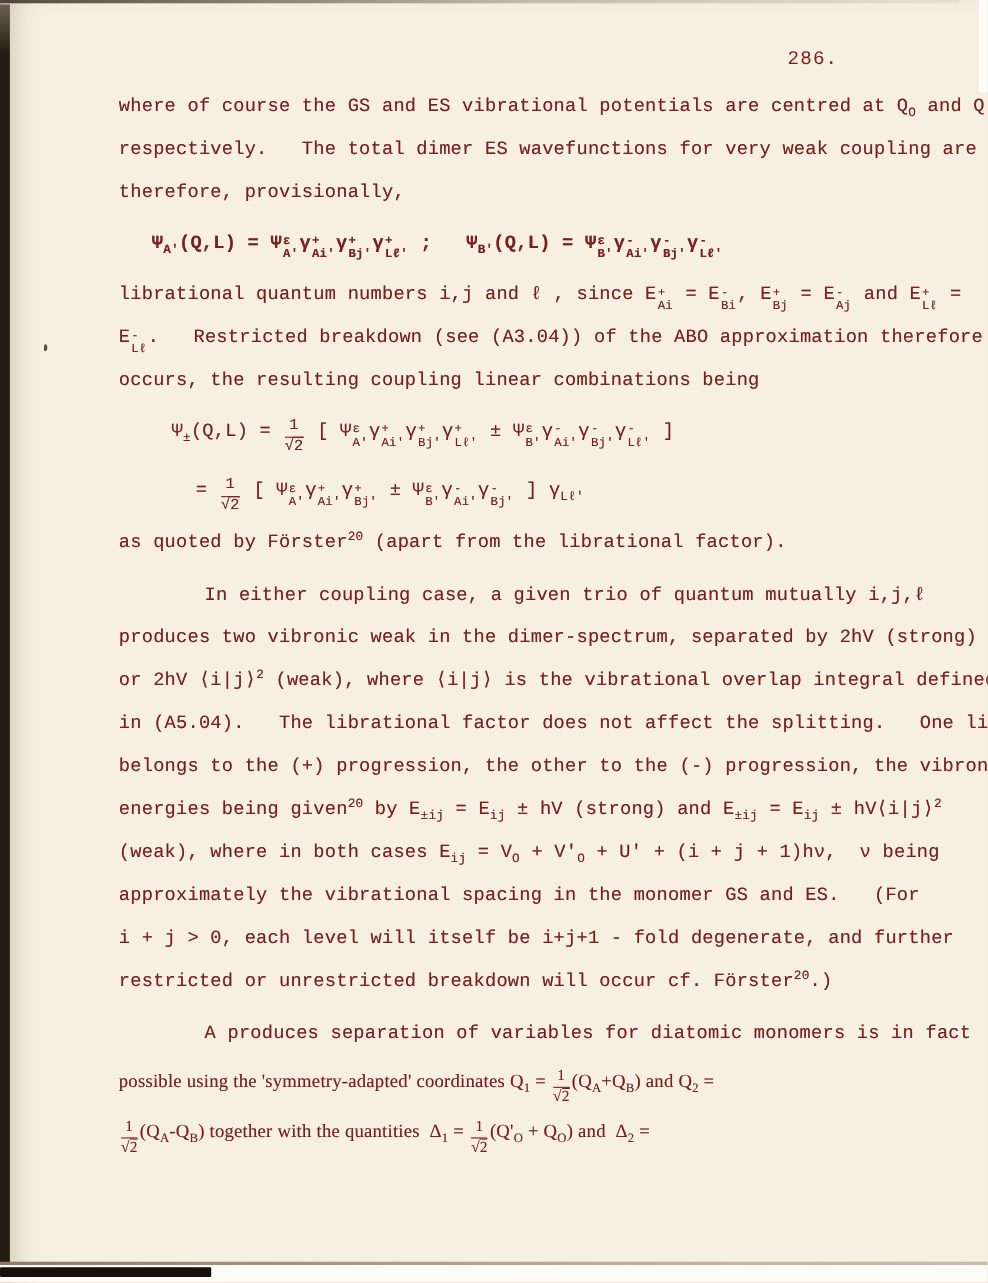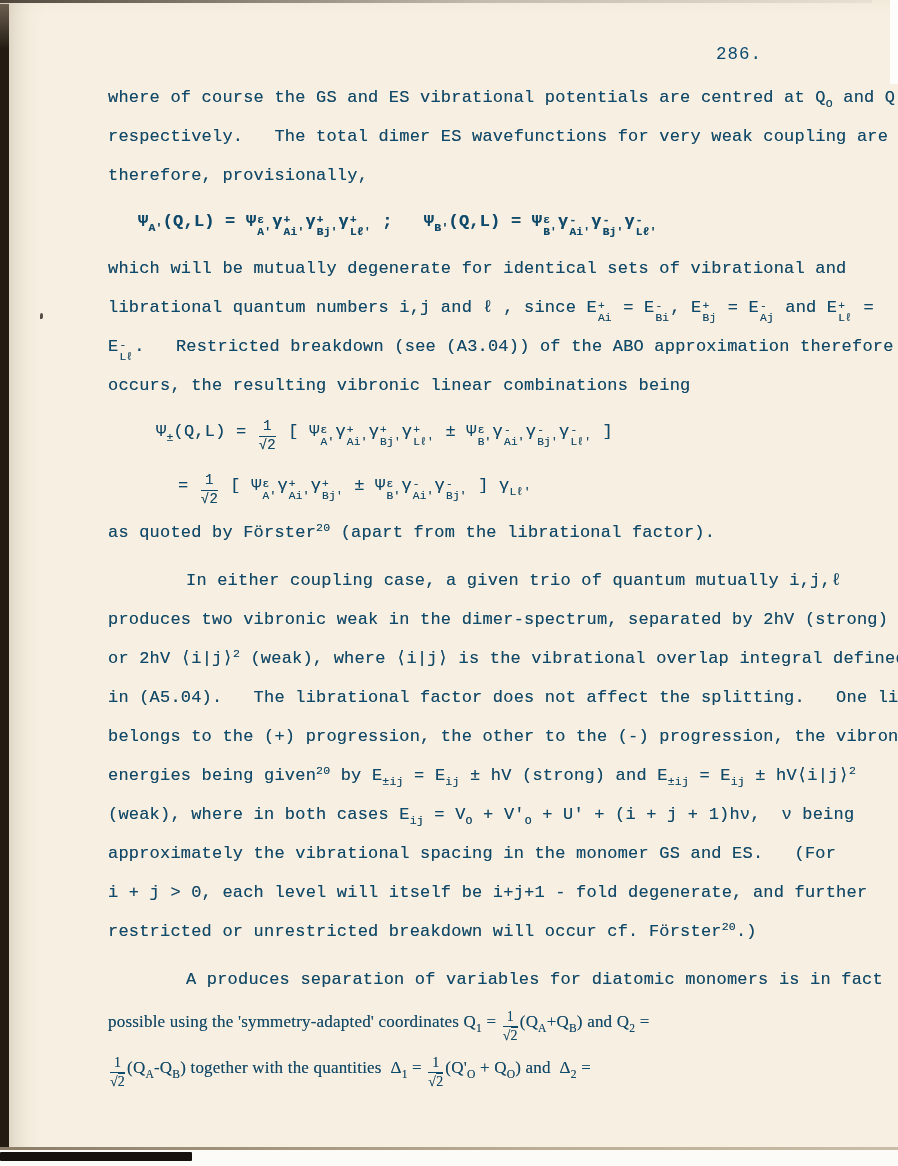--- a/index.html
+++ b/index.html
@@ -2,21 +2,21 @@
 <html><head>
 <meta charset="utf-8">
 <style>
   html,body{margin:0;padding:0;background:#e9e4d8;}
   .scan{
     position:relative;
     width:898px;height:1166px;
     background:#f7f0e2;
     overflow:hidden;
     font-family:"Liberation Mono","DejaVu Sans Mono",monospace;
-    color:#0c4a6e;
+    color:#7f1d1d;
     box-shadow:inset 26px 0 30px -18px rgba(80,60,30,.30);
   }
   
   .edge-left{position:absolute;left:0;top:4px;width:9px;height:1148px;
     background:linear-gradient(to bottom,#6b5f4f 0,#241c13 45px,#241c13 100%);}
   .edge-top{position:absolute;left:0;top:0;width:872px;height:3px;
     background:linear-gradient(to right,rgba(55,45,35,.85),rgba(55,45,35,.25) 55%,rgba(55,45,35,.05));}
   .corner-tr{position:absolute;right:0;top:0;width:8px;height:84px;background:#fdfdfb;}
   .page-bottom-line{position:absolute;left:0;top:1147px;width:898px;height:3px;
     background:linear-gradient(to right,#8a7c66,#bcae96 60%,#c9bda7);}
@@ -55,24 +55,23 @@
 </head>
 <body>
 
 <div class="scan">
   <div class="pageno">286.</div>
   <main class="body">
       <div class="line">where of course the GS and ES vibrational potentials are centred at Q<sub>O</sub> and Q'</div>
       <div class="line">respectively.   The total dimer ES wavefunctions for very weak coupling are</div>
       <div class="line">therefore, provisionally,</div>
       <div class="line eq eq1">Ψ<sub>A'</sub>(Q,L) = Ψ<span class="ss"><span class="t">ε</span><span class="b">A'</span></span>γ<span class="ss"><span class="t">+</span><span class="b">Ai'</span></span>γ<span class="ss"><span class="t">+</span><span class="b">Bj'</span></span>γ<span class="ss"><span class="t">+</span><span class="b">Lℓ'</span></span> ;   Ψ<sub>B'</sub>(Q,L) = Ψ<span class="ss"><span class="t">ε</span><span class="b">B'</span></span>γ<span class="ss"><span class="t">-</span><span class="b">Ai'</span></span>γ<span class="ss"><span class="t">-</span><span class="b">Bj'</span></span>γ<span class="ss"><span class="t">-</span><span class="b">Lℓ'</span></span></div>
-      <div class="line">which will be mutually degenerate for identical sets of vibrational and</div>
       <div class="line">librational quantum numbers i,j and ℓ , since E<span class="ss"><span class="t">+</span><span class="b">Ai</span></span> = E<span class="ss"><span class="t">-</span><span class="b">Bi</span></span>, E<span class="ss"><span class="t">+</span><span class="b">Bj</span></span> = E<span class="ss"><span class="t">-</span><span class="b">Aj</span></span> and E<span class="ss"><span class="t">+</span><span class="b">Lℓ</span></span> =</div>
       <div class="line">E<span class="ss"><span class="t">-</span><span class="b">Lℓ</span></span>.   Restricted breakdown (see (A3.04)) of the ABO approximation therefore</div>
-      <div class="line">occurs, the resulting vibronic linear combinations being</div>
+      <div class="line">occurs, the resulting coupling linear combinations being</div>
       <div class="line eq eq2a">Ψ<sub>±</sub>(Q,L) = <span class="frac"><span class="num">1</span><span class="den">√<span class="vinc">2</span></span></span> [ Ψ<span class="ss"><span class="t">ε</span><span class="b">A'</span></span>γ<span class="ss"><span class="t">+</span><span class="b">Ai'</span></span>γ<span class="ss"><span class="t">+</span><span class="b">Bj'</span></span>γ<span class="ss"><span class="t">+</span><span class="b">Lℓ'</span></span> ± Ψ<span class="ss"><span class="t">ε</span><span class="b">B'</span></span>γ<span class="ss"><span class="t">-</span><span class="b">Ai'</span></span>γ<span class="ss"><span class="t">-</span><span class="b">Bj'</span></span>γ<span class="ss"><span class="t">-</span><span class="b">Lℓ'</span></span> ]</div>
       <div class="line eq eq2b">= <span class="frac"><span class="num">1</span><span class="den">√<span class="vinc">2</span></span></span> [ Ψ<span class="ss"><span class="t">ε</span><span class="b">A'</span></span>γ<span class="ss"><span class="t">+</span><span class="b">Ai'</span></span>γ<span class="ss"><span class="t">+</span><span class="b">Bj'</span></span> ± Ψ<span class="ss"><span class="t">ε</span><span class="b">B'</span></span>γ<span class="ss"><span class="t">-</span><span class="b">Ai'</span></span>γ<span class="ss"><span class="t">-</span><span class="b">Bj'</span></span> ] γ<sub>Lℓ'</sub></div>
       <div class="line">as quoted by Förster<sup>20</sup> (apart from the librational factor).</div>
       <div class="line para">In either coupling case, a given trio of quantum mutually i,j,ℓ</div>
       <div class="line">produces two vibronic weak in the dimer-spectrum, separated by 2hV (strong)</div>
       <div class="line">or 2hV ⟨i|j⟩<sup>2</sup> (weak), where ⟨i|j⟩ is the vibrational overlap integral defined</div>
       <div class="line">in (A5.04).   The librational factor does not affect the splitting.   One line</div>
       <div class="line">belongs to the (+) progression, the other to the (-) progression, the vibronic</div>
       <div class="line">energies being given<sup>20</sup> by E<sub>±ij</sub> = E<sub>ij</sub> ± hV (strong) and E<sub>±ij</sub> = E<sub>ij</sub> ± hV⟨i|j⟩<sup>2</sup></div>
       <div class="line">(weak), where in both cases E<sub>ij</sub> = V<sub>O</sub> + V'<sub>O</sub> + U' + (i + j + 1)hν,  ν being</div>

